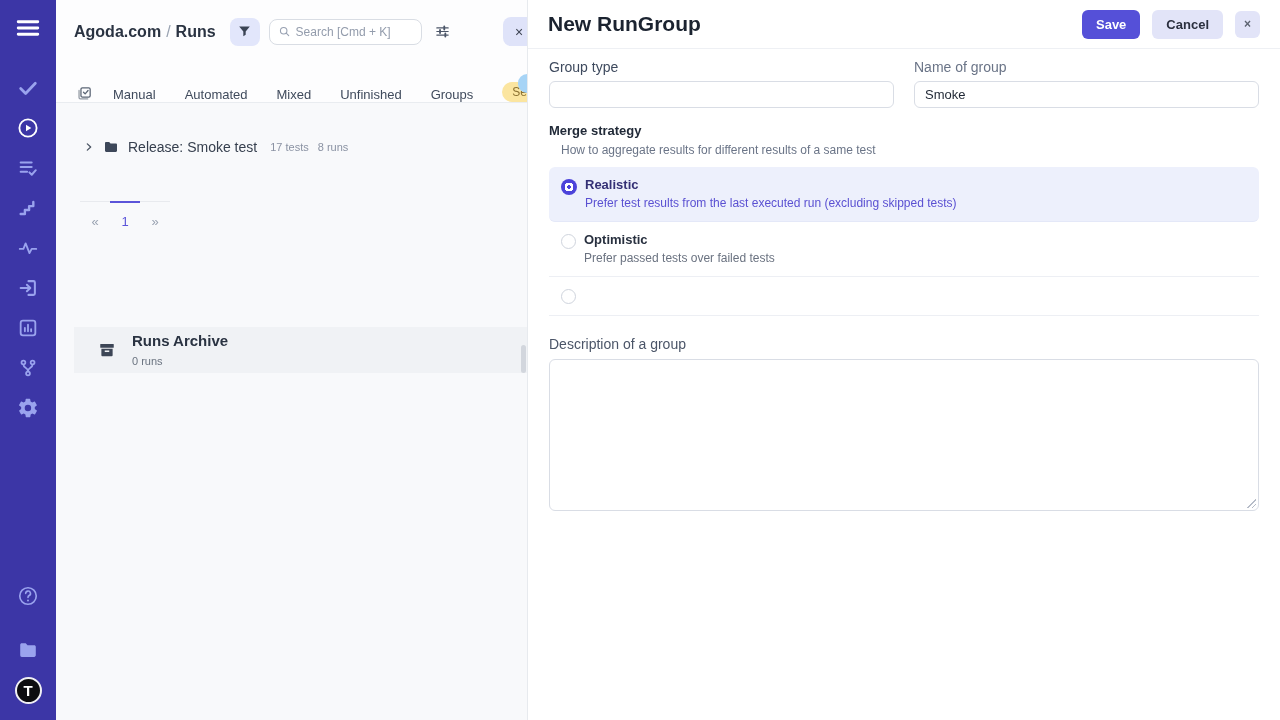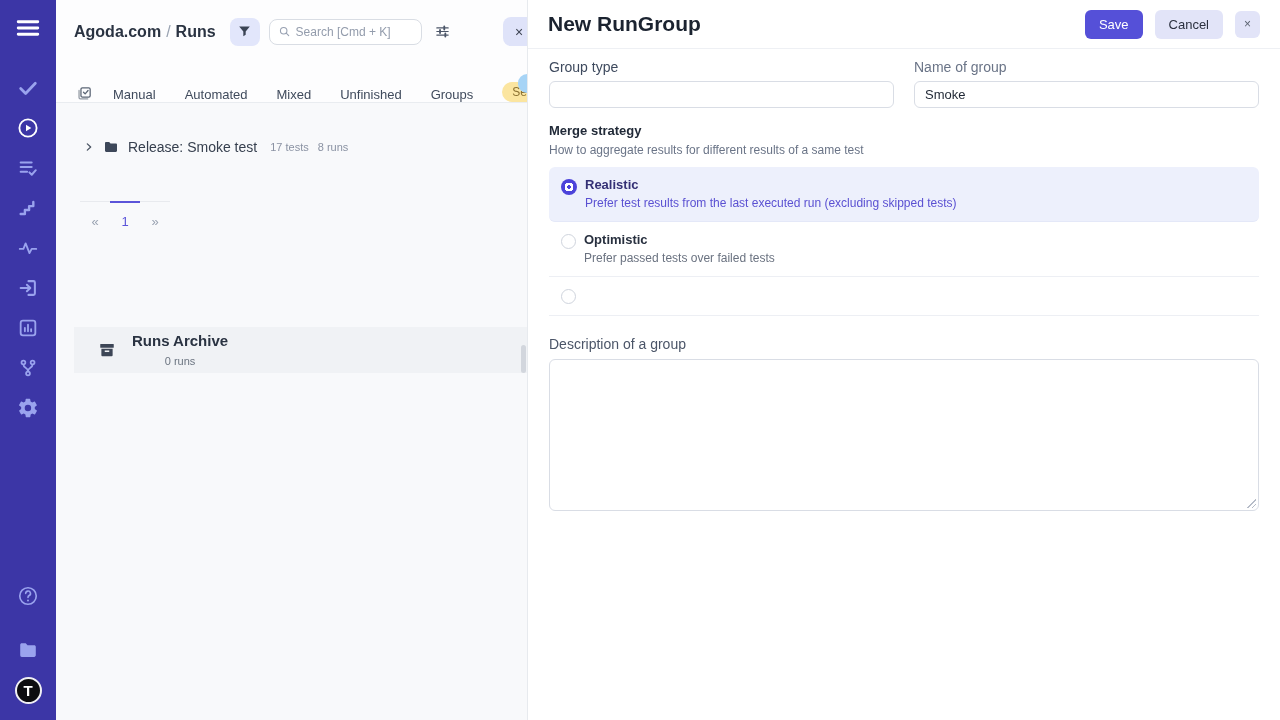--- a/index.html
+++ b/index.html
@@ -61,45 +61,45 @@
 
   .pagination { margin-top:46px; margin-left:6px; display:inline-flex; border-top:1px solid #e8eaee; }
   .page-item { width:30px; text-align:center; padding-top:11px; font-size:13px; color:#9aa3b2; cursor:pointer;
                border-top:2px solid transparent; margin-top:-1.5px; }
   .page-item.current { color:#5b54d9; border-top-color:#5b54d9; }
 
   .archive-row { position:absolute; left:18px; right:0; top:188px; height:46px; background:#f0f2f5;
                  display:flex; align-items:center; padding-left:24px; gap:16px; cursor:pointer; }
   .archive-row svg { width:18px; height:18px; flex:none; }
   .archive-title { font-size:15px; font-weight:bold; color:#2a3342; line-height:16px; }
-  .archive-count { font-size:11px; color:#6b7480; margin-top:6px;text-align:center; }
+  .archive-count { font-size:11px; color:#6b7480; margin-top:6px; }
 
   .panel-scroll-thumb { position:absolute; right:1px; top:345px; width:5px; height:28px; border-radius:3px;
                         background:#d2d6dd; }
 
   
   .main-panel { position:absolute; left:527px; top:0; width:753px; height:720px; background:#fff; z-index:2;
                 border-left:1px solid #e7eaee; }
   .main-header { height:49px; display:flex; align-items:center; padding:0 20px; border-bottom:1px solid #eef0f4; }
   .main-title { flex:1; font-size:21px; font-weight:bold; color:#1b2330; }
-  .btn { border:none; border-radius:6px; font-size:13px; cursor:pointer; font-family:"Liberation Sans", sans-serif; }
+  .btn { border:none; border-radius:6px; font-size:13px; cursor:pointer; font-family:"Liberation Sans", sans-serif;font-weight:bold; }
   .btn-save { background:#5550d8; color:#fff; padding:7px 14px; }
   .btn-cancel { background:#e2e4f8; color:#2b303f; padding:7px 14px; margin-left:12px; }
   .btn-close { background:#e2e4f8; color:#5c6370; width:25px; height:27px; margin-left:12px; font-size:12px; }
 
   .form { padding:9px 21px 0; }
   .fields-row { display:flex; gap:20px; }
   .field { flex:1; display:flex; flex-direction:column; }
   .label-lg { height:17px; display:flex; align-items:flex-end; font-size:14px; color:#3e4a5e; margin-bottom:6px; }
   .label-sm { height:17px; display:flex; align-items:flex-end; font-size:14px; color:#6a7487; margin-bottom:6px; }
   .text-input { height:27px; border:1px solid #d9dde5; border-radius:6px; padding:12px 10px; font-size:13px;
                 color:#1e2633; outline:none; font-family:"Liberation Sans", sans-serif; background:#fff; }
 
   .merge-label { margin-top:15px; font-size:13px; font-weight:bold; color:#212a38; }
-  .merge-hint { margin-top:5px; font-size:12px; color:#6a7487; }
+  .merge-hint { margin-top:5px; font-size:12px; color:#6a7487;margin-left:12px; }
 
   .strategies { margin-top:10px; }
   .strategy-row { display:flex; gap:8px; padding:10px 14px 11px 12px; border-bottom:1px solid #edeff4;
                   cursor:pointer; }
   .strategy-row.selected { background:#edf0fc; border-radius:6px; border-bottom-color:#e4e8f8; }
   .radio { width:15px; height:15px; border-radius:50%; border:1px solid #cfd4dd; background:#fff; flex:none;
            margin-top:2px; }
   .radio.checked { border:none; width:16px; height:16px;
       background:radial-gradient(circle at center, #4c43da 0 2px, #ffffff 2px 4.5px, #4c43da 4.5px 100%); }
   .strategy-title { font-size:13px; font-weight:bold; color:#28303f; }

